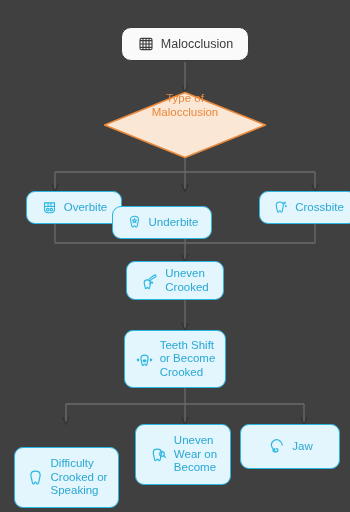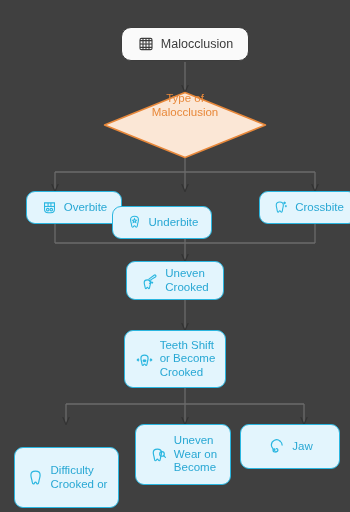--- a/index.html
+++ b/index.html
@@ -220,20 +220,21 @@
 
   <div class="node proc" style="left:14px; top:424px; width:105px; height:61px;margin-top:23px;">
     <span class="ico">
       <svg width="19" height="19" viewBox="0 0 24 24" fill="none" stroke="currentColor" stroke-width="1.5">
         <path d="M12 4c3.3 0 5.8 1.6 5.8 4.8 0 2.7-.75 4.2-1.25 6.6-.42 2-.32 4.8-1.85 4.8-1.35 0-1.35-2.3-2.7-2.3s-1.35 2.3-2.7 2.3c-1.53 0-1.43-2.8-1.85-4.8C6.95 13 6.2 11.5 6.2 8.8 6.2 5.6 8.7 4 12 4z"></path>
       </svg>
     </span>
     <span style="display:flex;flex-direction:column;">
       <span class="label">Difficulty</span>
       <span class="label">Crooked or</span>
+      <span class="label">Speaking</span>
     </span>
   </div>
 
   <div class="node proc" style="left:135px; top:424px; width:96px; height:61px;">
     <span class="ico">
       <svg width="19" height="19" viewBox="0 0 24 24" fill="none" stroke="currentColor" stroke-width="1.5">
         <path d="M10.6 5.2c3 0 5.2 1.5 5.2 4.4 0 2.45-.68 3.8-1.13 5.95-.38 1.8-.29 4.35-1.67 4.35-1.22 0-1.22-2.05-2.4-2.05s-1.22 2.05-2.4 2.05c-1.38 0-1.29-2.55-1.67-4.35C6.08 13.4 5.4 12.05 5.4 9.6c0-2.9 2.2-4.4 5.2-4.4z"></path>
         <circle cx="16.4" cy="11.3" r="2.9"></circle>
         <path d="M18.6 13.5l2.1 2.1" stroke-linecap="round"></path>
       </svg>

